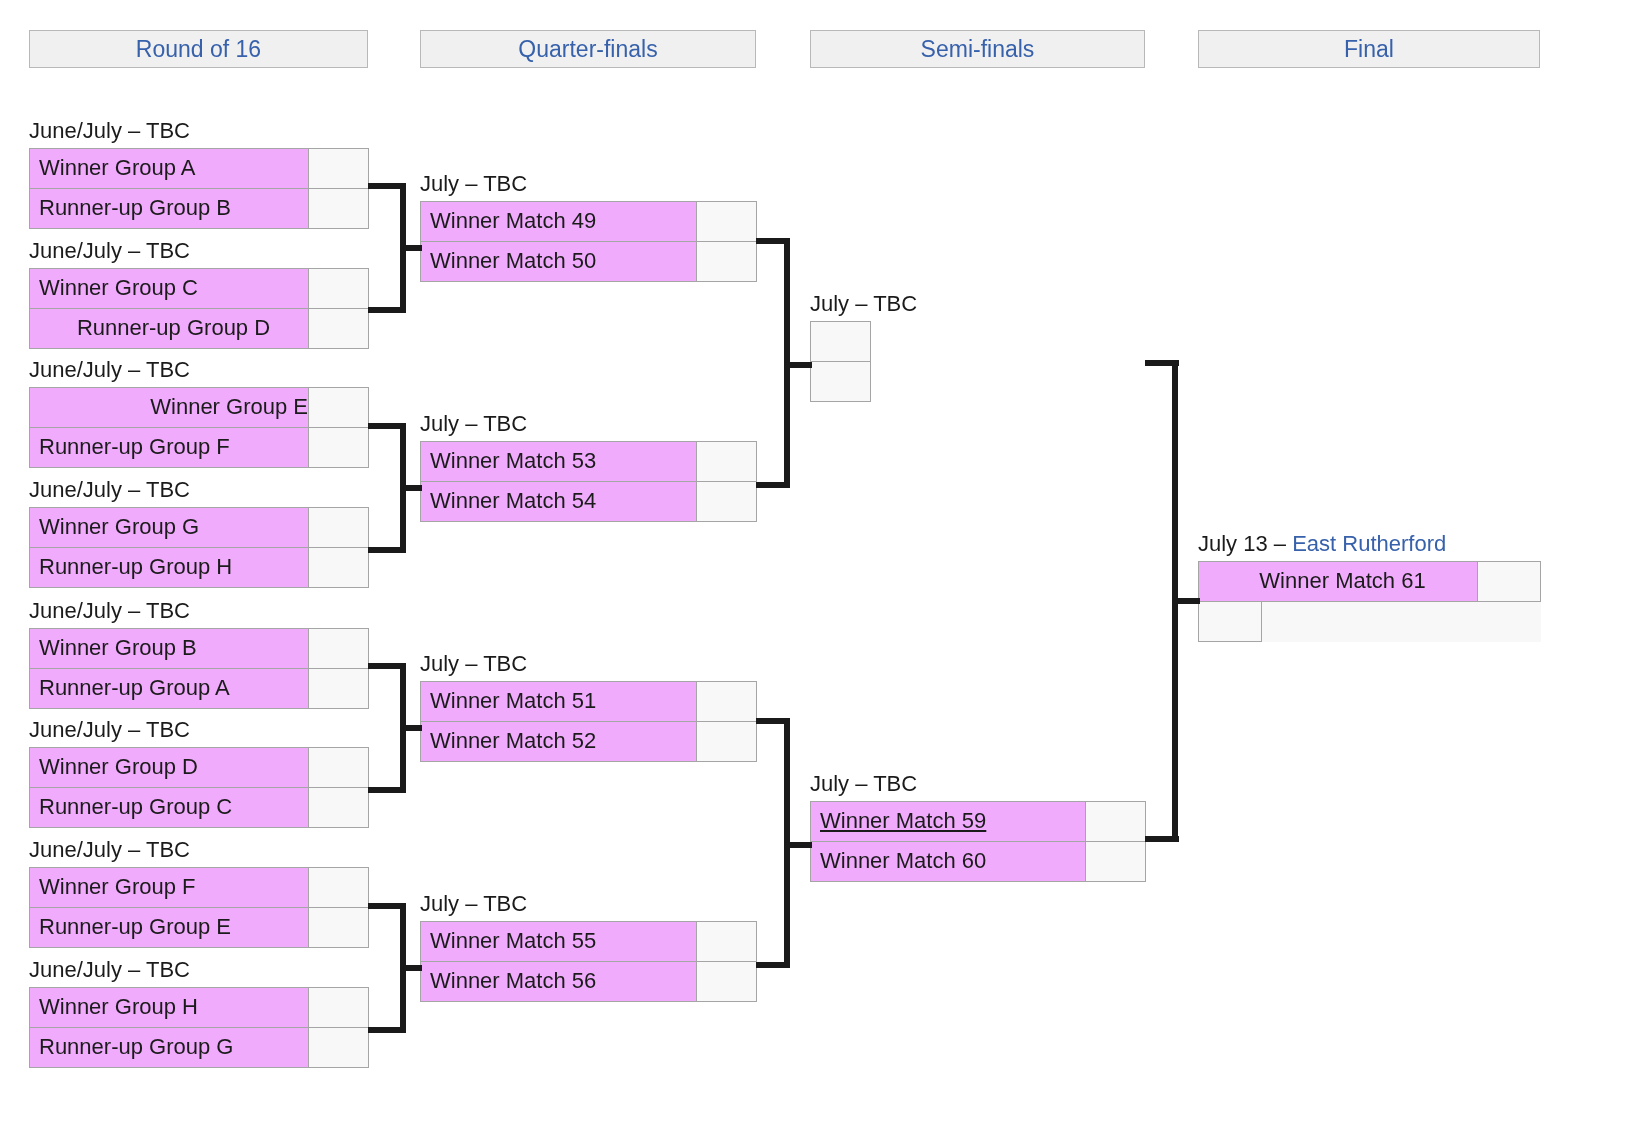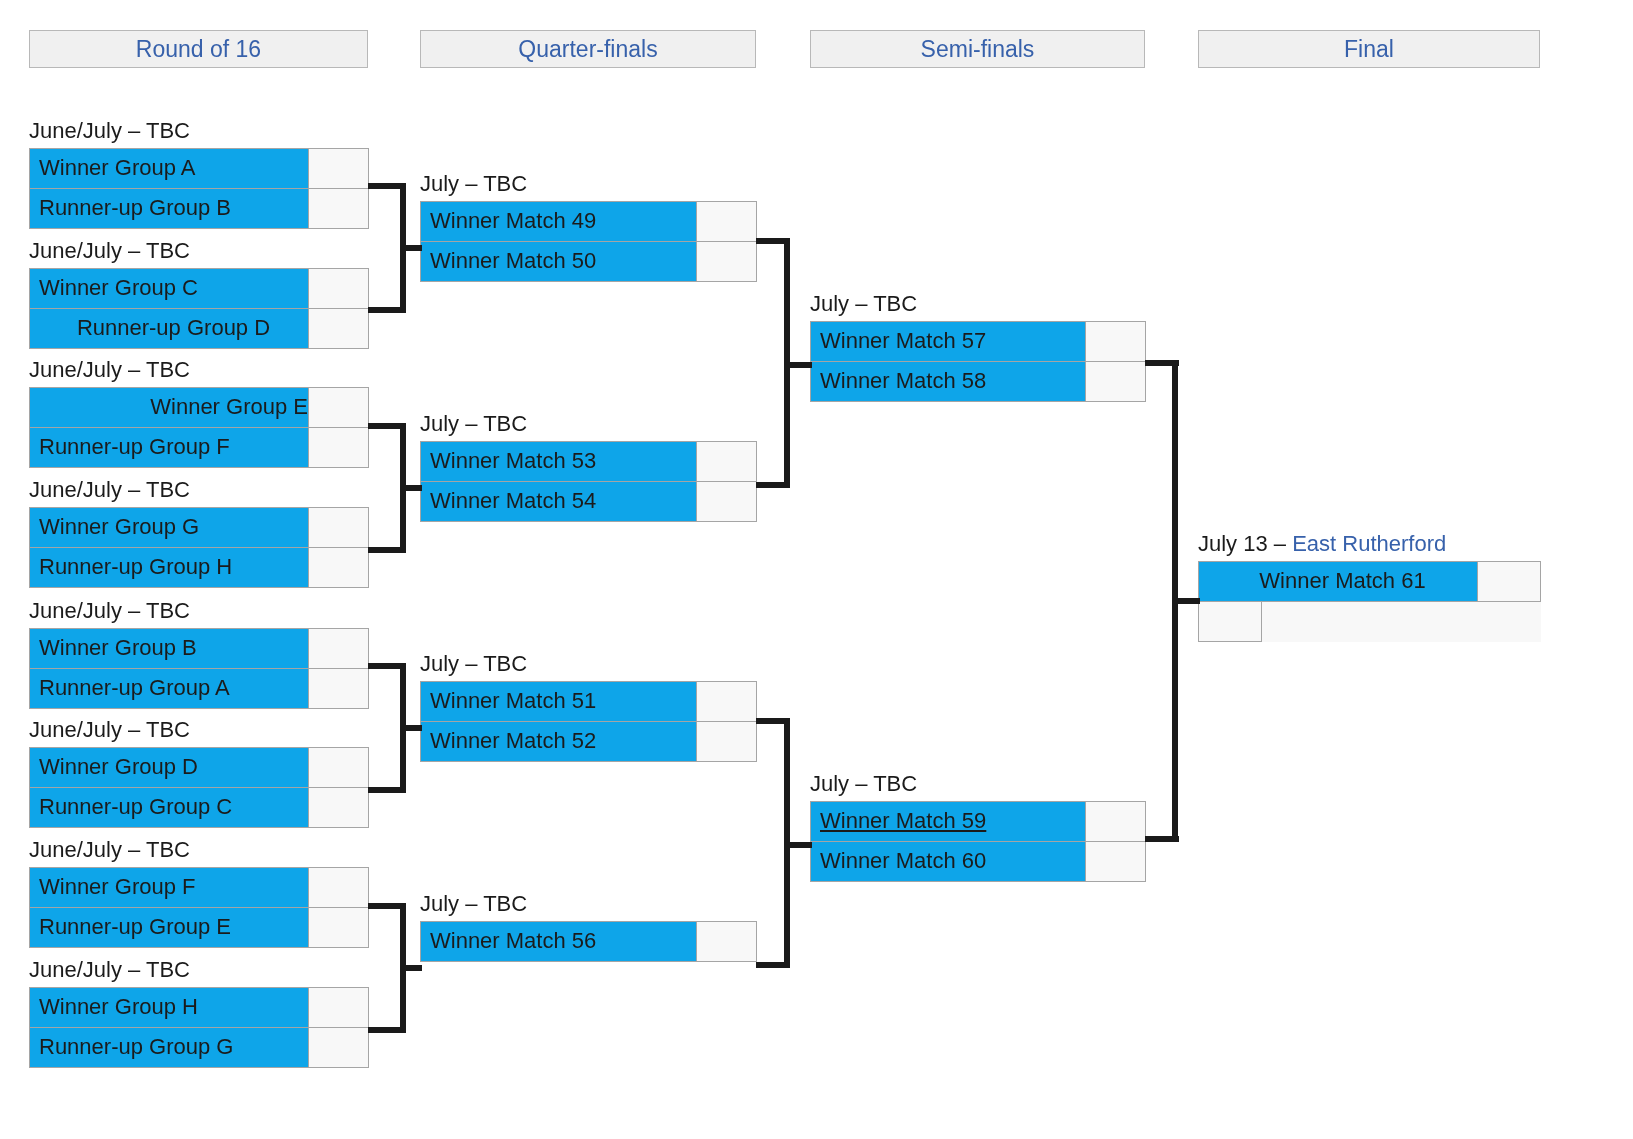--- a/index.html
+++ b/index.html
@@ -62,21 +62,21 @@
   }
   .team-row {
     display: flex;
     box-sizing: border-box;
     height: 40px;
   }
   .team-name {
     box-sizing: border-box;
     border-right: 1px solid #a5a5a5;
     border-bottom: 1px solid #a5a5a5;
-    background: #0ea5e9;
+    background: #f0abfc;
     font-size: 22px;
     line-height: 38px;
     color: #1b1b1b;
     padding-left: 9px;
     white-space: nowrap;
     overflow: hidden;
   }
   .team-score {
     box-sizing: border-box;
     border-right: 1px solid #a5a5a5;
@@ -257,35 +257,37 @@
         <div class="team-name" style="width:276px;">Winner Match 52</div>
         <div class="team-score" style="width:60px;"></div>
       </div>
     </div>
   </div>
 
   <div class="match" style="left:420px; top:921px;">
     <div class="match-label">July – TBC</div>
     <div class="match-table">
       <div class="team-row">
+        <div class="team-name" style="width:276px;">Winner Match 55</div>
+        <div class="team-score" style="width:60px;"></div>
+      </div>
+      <div class="team-row">
         <div class="team-name" style="width:276px;">Winner Match 56</div>
         <div class="team-score" style="width:60px;"></div>
       </div>
     </div>
   </div>
 
   <div class="match" style="left:810px; top:321px;">
     <div class="match-label">July – TBC</div>
     <div class="match-table">
       <div class="team-row">
-        <div class="team-name" style="width:275px;">Winner Match 57</div>
-        <div class="team-score" style="width:60px;"></div>
-      </div>
-      <div class="team-row">
-        <div class="team-name" style="width:275px;">Winner Match 58</div>
+        <div class="team-score" style="width:60px;"></div>
+      </div>
+      <div class="team-row">
         <div class="team-score" style="width:60px;"></div>
       </div>
     </div>
   </div>
 
   <div class="match" style="left:810px; top:801px;">
     <div class="match-label">July – TBC</div>
     <div class="match-table">
       <div class="team-row">
         <div class="team-name" style="width:275px;text-decoration:underline;">Winner Match 59</div>

